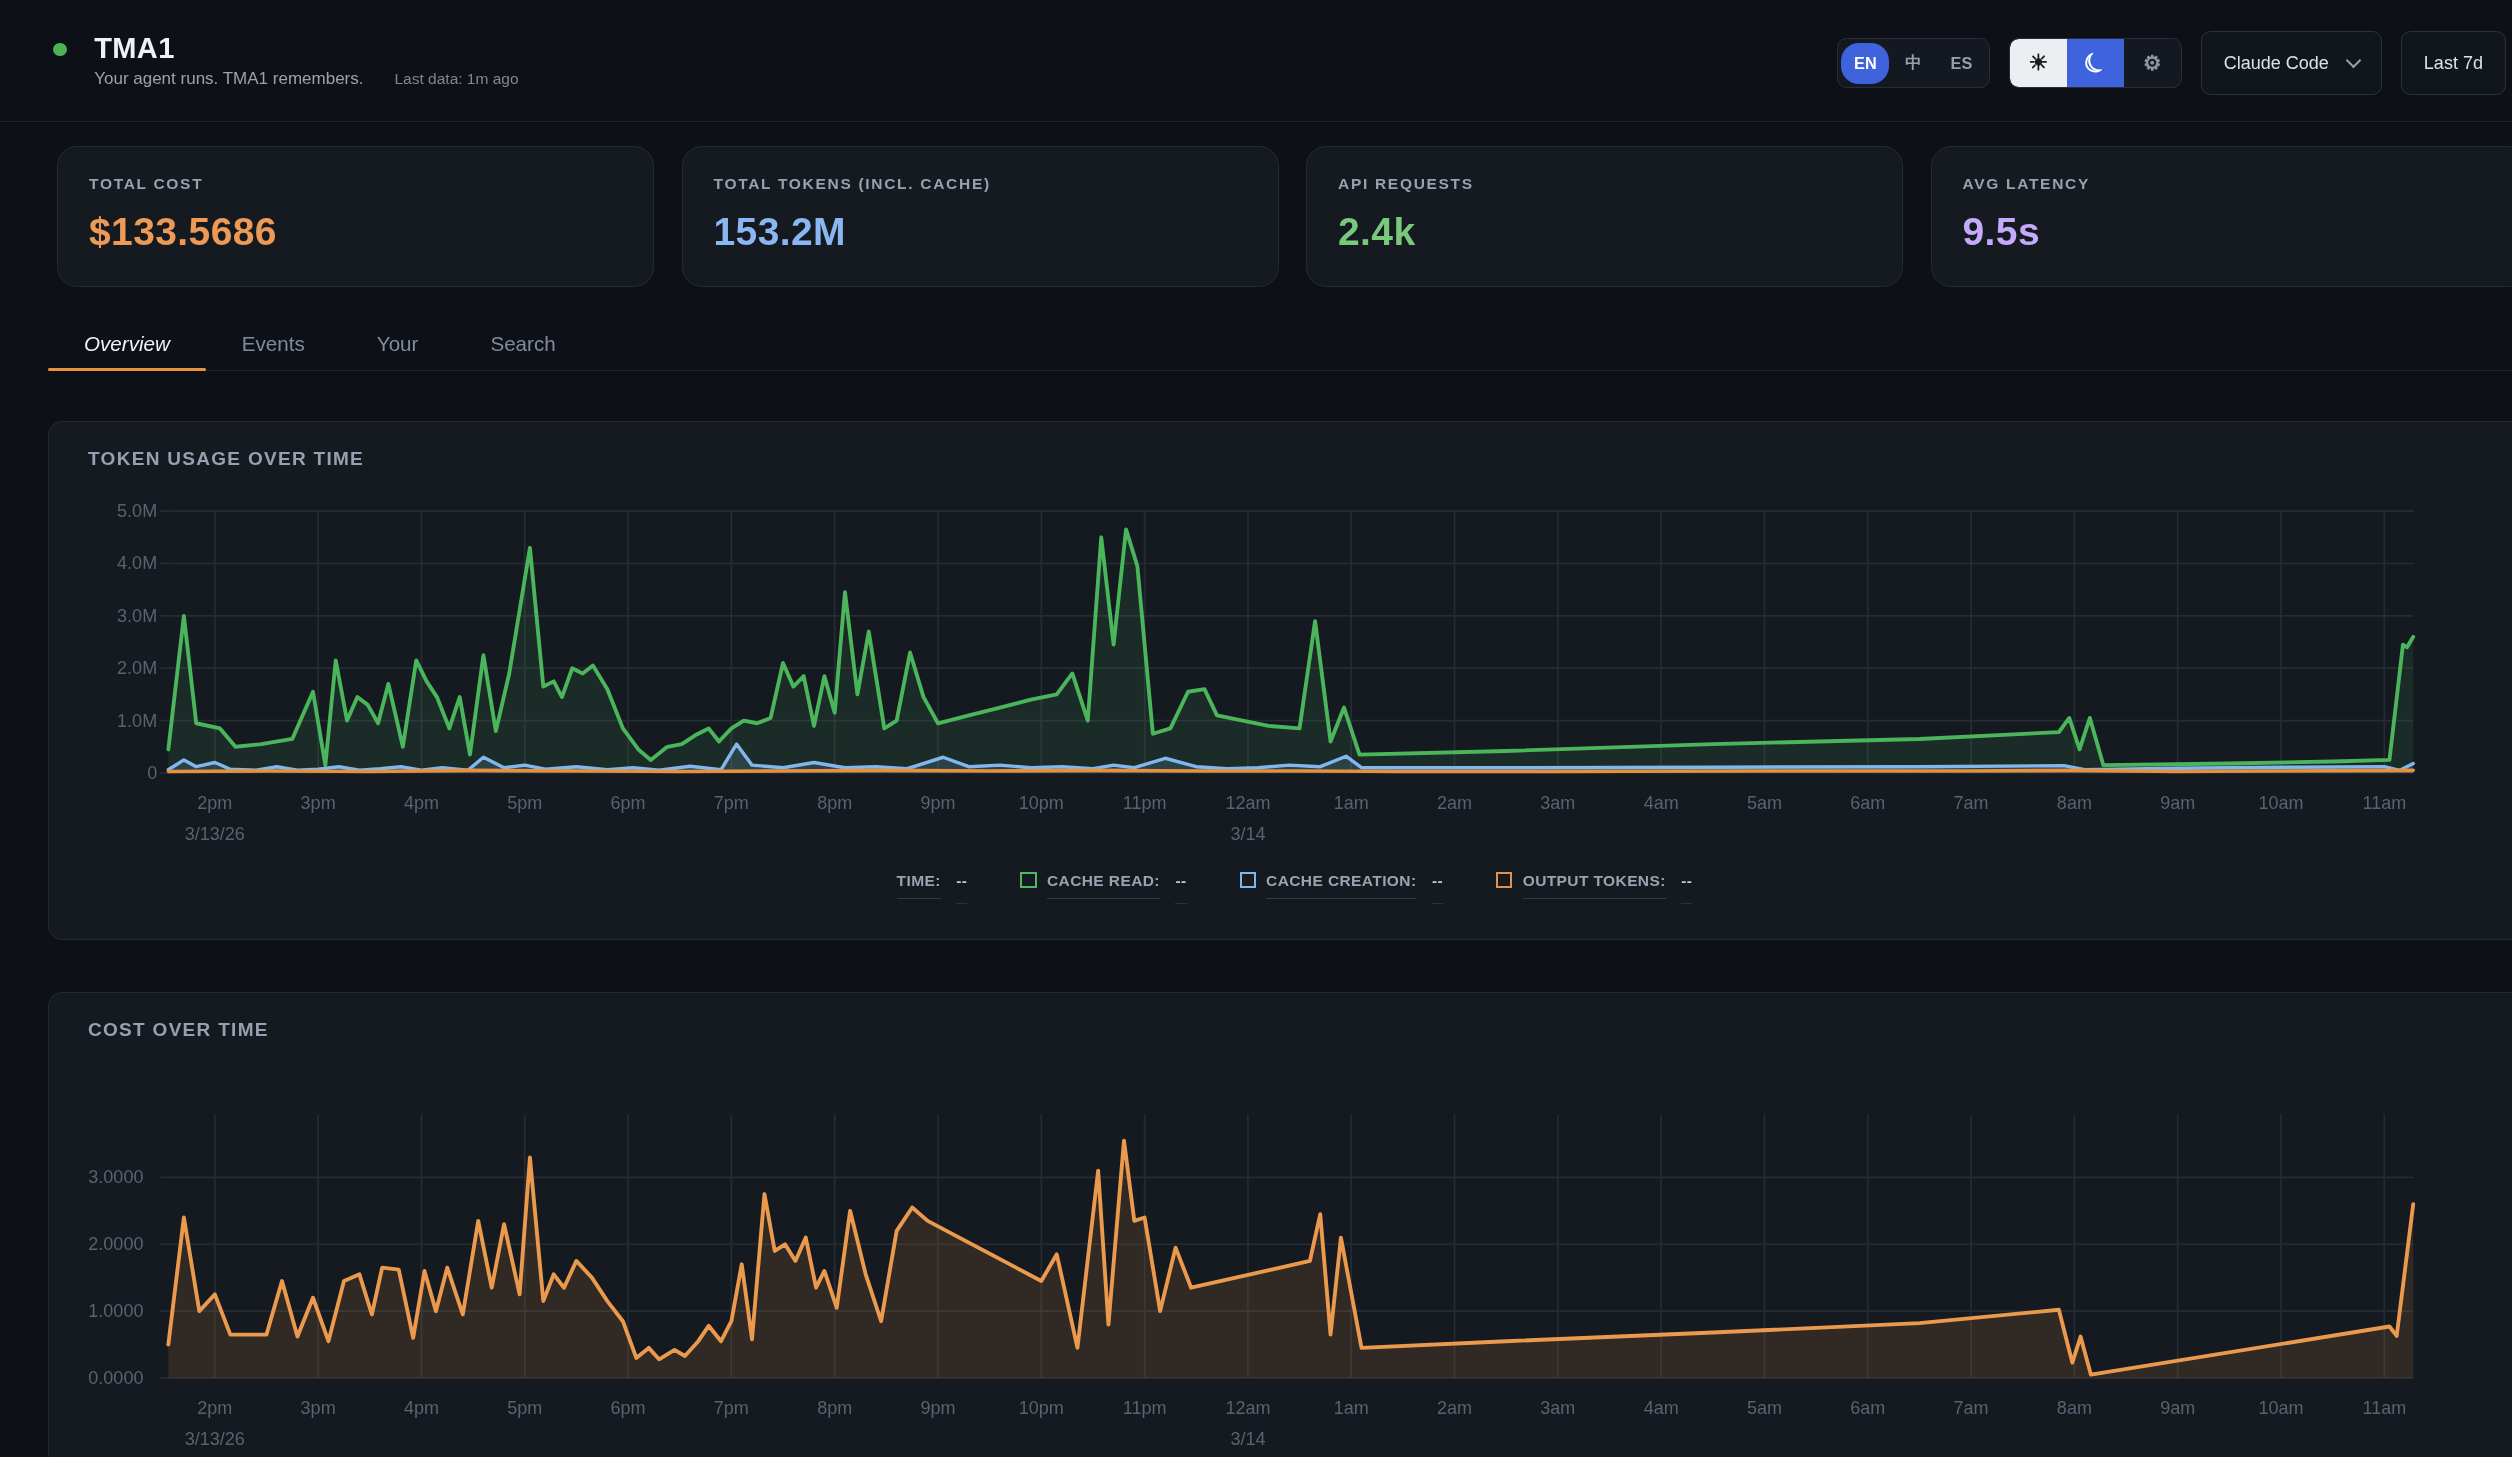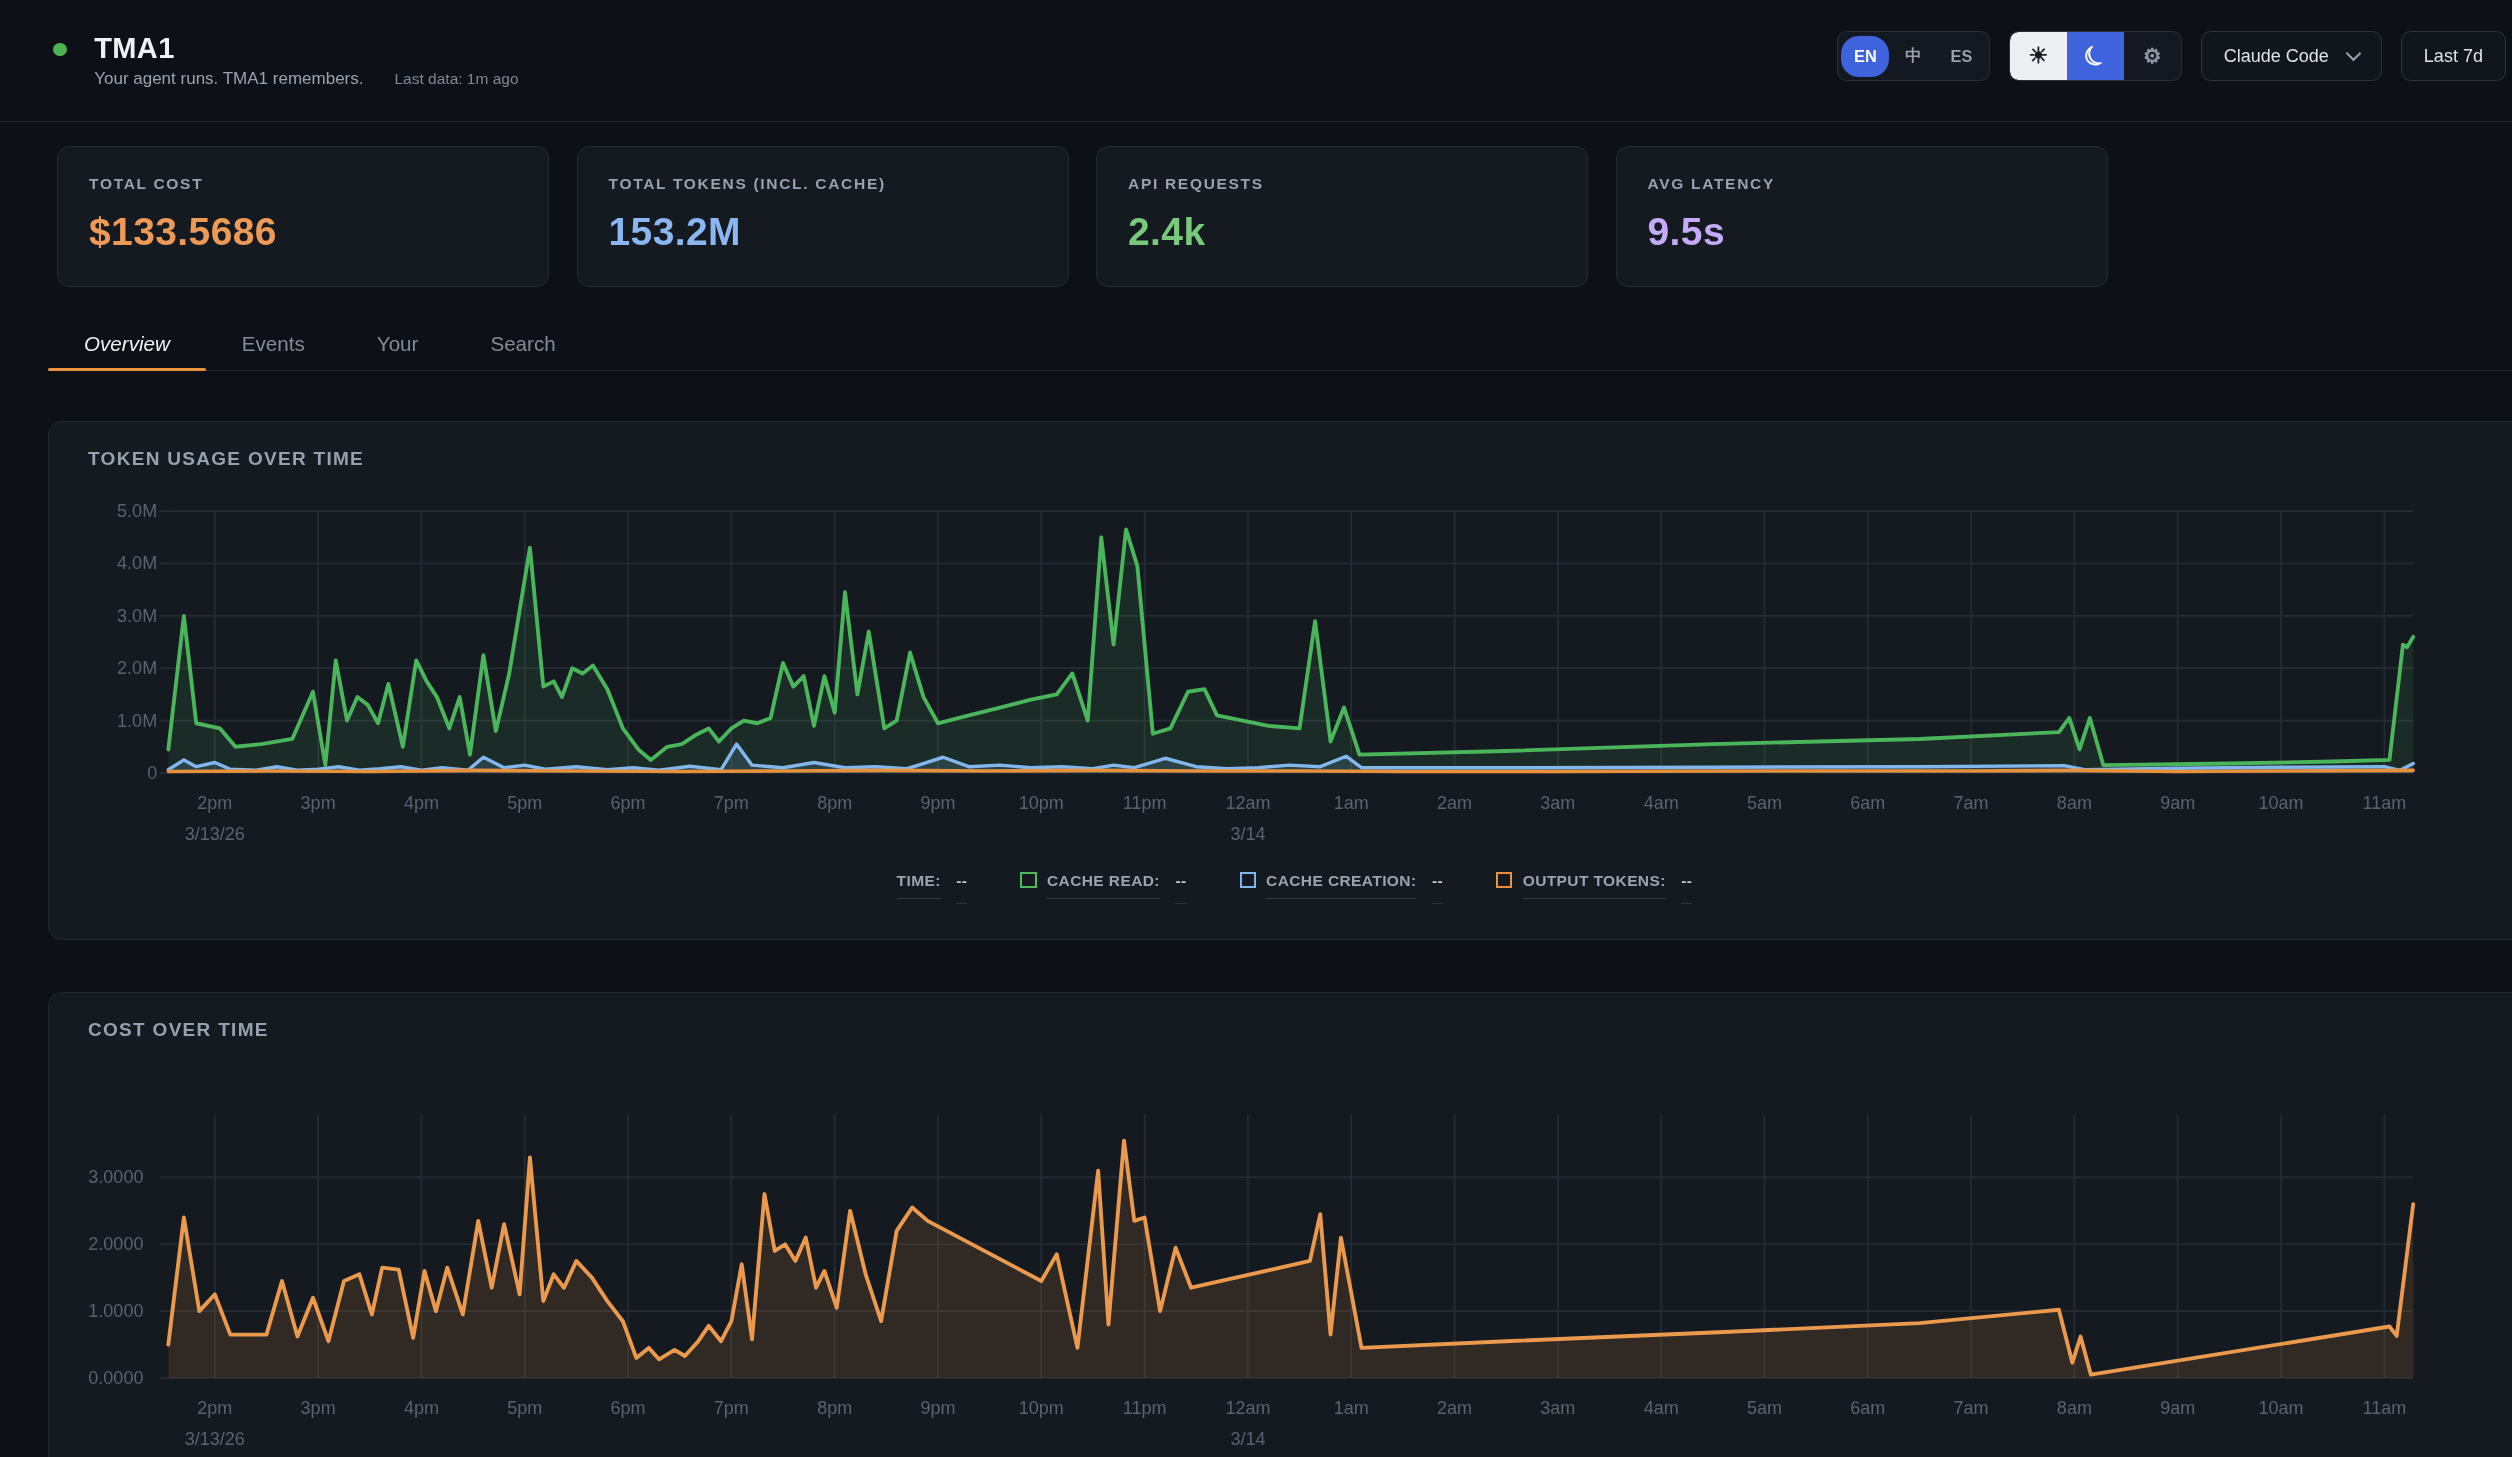--- a/index.html
+++ b/index.html
@@ -34,34 +34,34 @@
     border-radius:18px; font-size:16.3px; font-weight:700; color:#97a0ac; cursor:pointer; padding:0 12px;
   }
   .seg.active-lang { background:#3e63dd; color:#ffffff; }
   .theme-group { padding:0; overflow:hidden; height:50px; }
   .theme-seg { min-width:57px; height:100%; border-radius:0; font-size:22px; }
   .theme-seg.light { background:#eceef1; color:#161b22; border-radius:8.6px 0 0 8.6px; }
   .theme-seg.dark { background:#3e63dd; color:#ffffff; }
   .moon-glyph { display:inline-block; transform:rotate(-28deg); font-size:26px; }
   .theme-seg.system { color:#8d97a4; font-size:20.6px; }
   .select-btn, .range-btn {
-    display:flex; align-items:center; gap:19px; height:50px; padding:0 22px;
+    display:flex; align-items:center; gap:19px; height:64px; padding:0 22px;
     background:#11151c; border:1.7px solid #2b323c; border-radius:9.4px;
     font-size:18px; color:#dde2e9; cursor:pointer; white-space:nowrap;
   }
   .chevron {
     width:11px; height:11px; border-right:2.6px solid #98a1ad; border-bottom:2.6px solid #98a1ad;
     transform:rotate(45deg); margin-top:-5.2px;
   }
 
   
   .stats-row { display:flex; gap:27.5px; padding-left:57px; margin-top:24px; }
   .stat-card {
-    width:492px; height:141px; flex:none;
-    background:#151a21; border:0.9px solid #252b34; border-radius:12px;
+    width:597px; height:141px; flex:none;
+    background:#151a21; border:0.9px solid #252b34; border-radius:20px;
     padding:27.5px 31px;
   }
   .stat-label { font-size:15.5px; font-weight:600; letter-spacing:1.7px; color:#98a1ad; }
   .stat-value { font-size:39px; font-weight:700; margin-top:17px; letter-spacing:0.4px; }
 
   
   .tabs-row { margin-top:31px; margin-left:48px; width:2485px; border-bottom:0.9px solid #20252c; display:flex; }
   .tab {
     padding:0 36px; height:52px; display:flex; align-items:center;
     font-size:20.6px; color:#828b97; cursor:pointer; position:relative;

